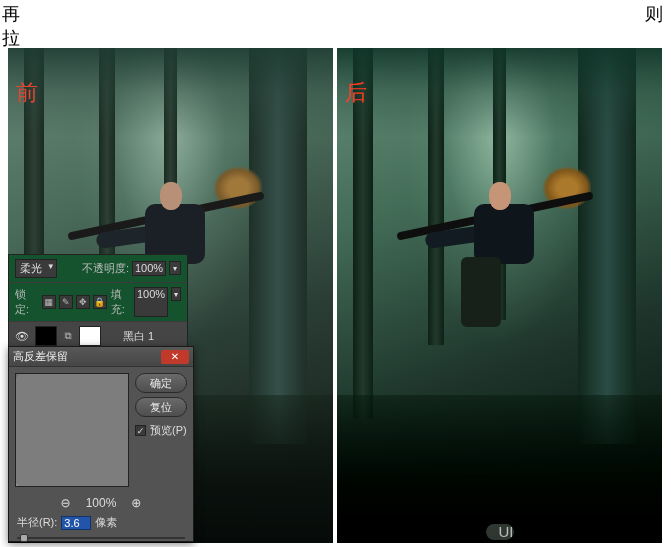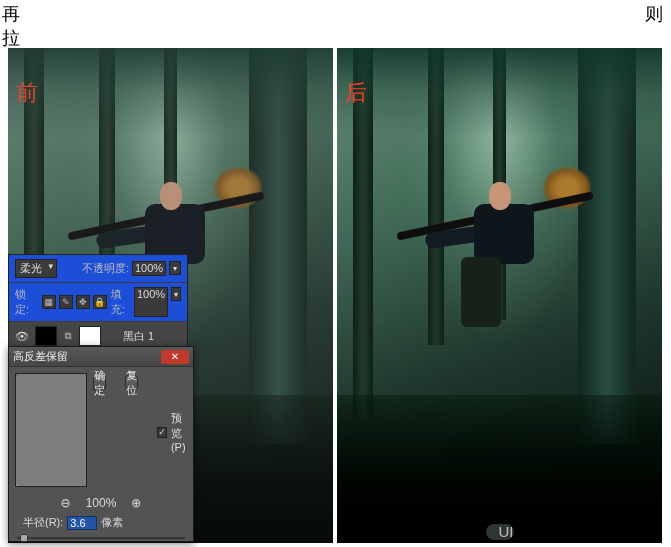--- a/index.html
+++ b/index.html
@@ -71,21 +71,21 @@
     position:absolute; bottom:3px; left:50%; transform:translateX(-50%);
     width:28px; height:16px; border-radius:8px;
     background: rgba(200,210,205,0.25);
     color: rgba(255,255,255,0.6); font-size:15px; text-align:right; line-height:16px;
   }
   .img-half.after { filter: saturate(1.1) contrast(1.12) brightness(1.02); }
 
   
   .layers-panel {
     position:absolute; left:8px; top:254px; width:180px;
-    background:#1d4ed8; color:#ddd; border:1px solid #222;
+    background:#14532d; color:#ddd; border:1px solid #222;
     font-size:11px;
   }
   .lp-row { display:flex; align-items:center; gap:4px; padding:4px 6px; border-bottom:1px solid #3a3a3a; }
   .lp-select {
     flex:0 0 auto; background:#3a3a3a; border:1px solid #222; color:#ddd;
     padding:1px 14px 1px 4px; font-size:11px; position:relative; cursor:pointer;
   }
   .lp-select::after { content:"▾"; position:absolute; right:3px; top:1px; font-size:9px; }
   .lp-label { color:#bbb; }
   .lp-opacity { display:flex; gap:3px; margin-left:auto; }
@@ -124,32 +124,32 @@
   }
   .dlg-body { display:flex; padding:6px; gap:6px; height:128px; }
   .preview {
     width:114px; height:114px; border:1px solid #222;
     background:#7d7d7d;
     background-image:
       linear-gradient(40deg, rgba(255,255,255,0.12) 0 2px, transparent 2px 10px),
       linear-gradient(110deg, rgba(0,0,0,0.12) 0 2px, transparent 2px 14px),
       linear-gradient(70deg, rgba(255,255,255,0.08) 0 1px, transparent 1px 8px);
   }
-  .dlg-btns { display:flex; gap:19px; flex:1; }
+  .dlg-btns { display:flex; flex-direction:column; gap:4px; flex:1; }
   .dlg-btn {
     height:20px; border:1px solid #2a2a2a; border-radius:10px;
     background: linear-gradient(#6a6a6a,#4e4e4e);
     color:#eee; font-size:11px; display:flex; align-items:center; justify-content:center;
     cursor:pointer;
   }
   .dlg-check { display:flex; align-items:center; gap:4px; font-size:11px; color:#ddd; margin-top:2px; cursor:pointer; }
   .dlg-check .box { width:11px; height:11px; background:#3a3a3a; border:1px solid #222; display:flex; align-items:center; justify-content:center; font-size:9px; }
   .zoom-row { display:flex; align-items:center; justify-content:center; gap:12px; padding:0 6px; color:#ddd; }
   .zoom-ic { width:16px; height:16px; display:flex; align-items:center; justify-content:center; font-size:12px; cursor:pointer; }
-  .radius-row { display:flex; align-items:center; gap:4px; padding:4px 14px; color:#ddd; font-size:11px; }
+  .radius-row { display:flex; align-items:center; gap:4px; padding:4px 8px; color:#ddd; font-size:11px; }
   .radius-field { width:30px; background:#2255aa; color:#fff; border:1px solid #113366; padding:0 2px; text-align:left; }
   .slider { margin:0 8px 4px 8px; height:8px; position:relative; }
   .slider-track { position:absolute; top:3px; left:0; right:0; height:2px; background:#333; }
   .slider-thumb { position:absolute; top:0; left:2%; width:8px; height:8px; background:#aaa; border:1px solid #333; border-radius:2px; cursor:pointer; }
 </style>
 </head>
 <body>
 
 <span class="top-text top-left">再</span>
 <span class="top-text top-right">则</span>

